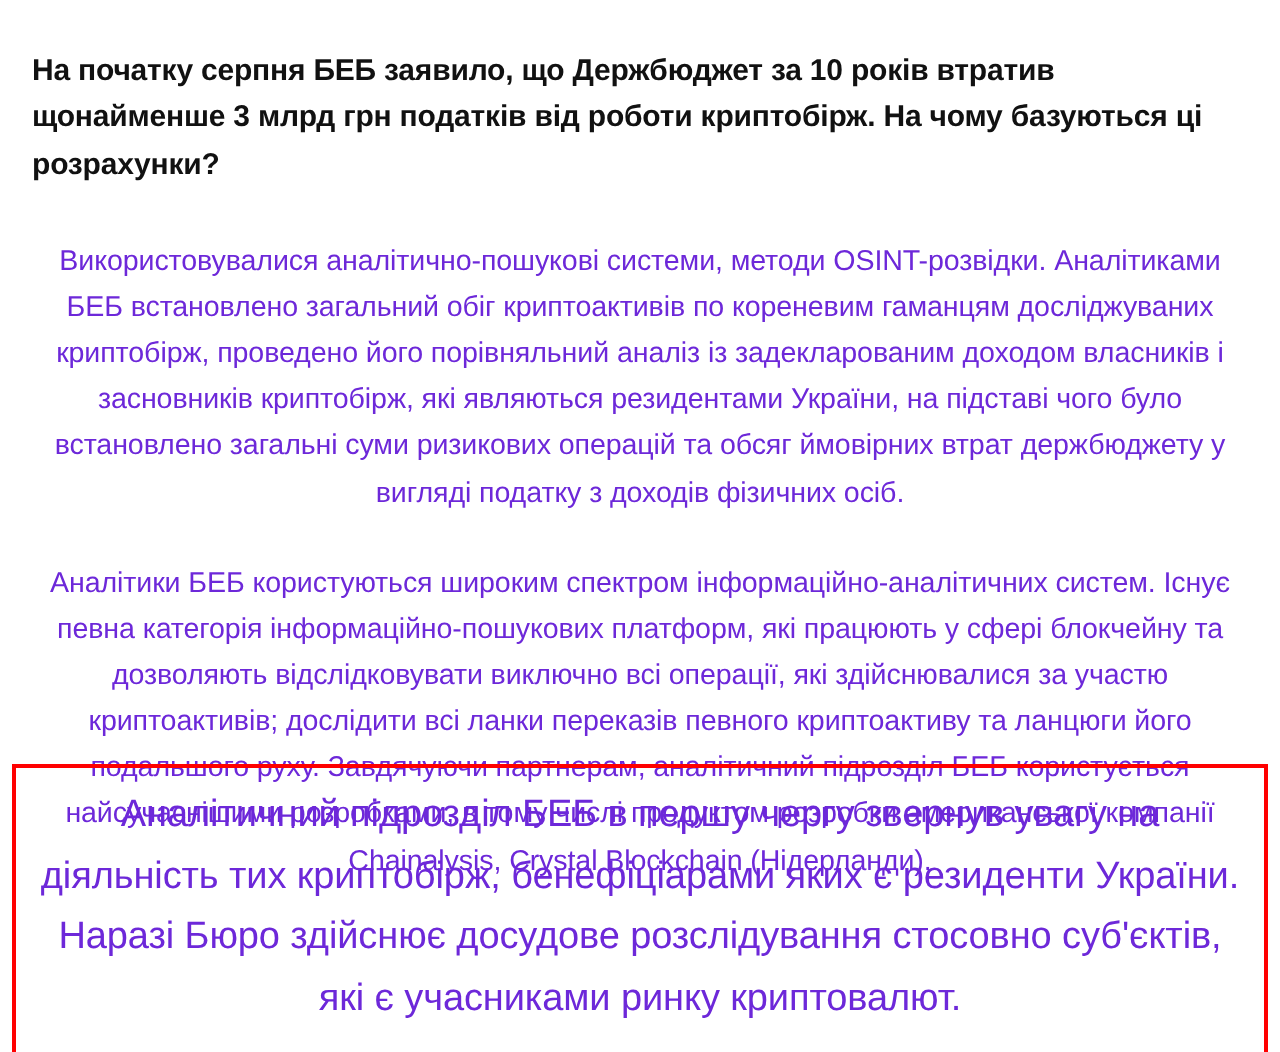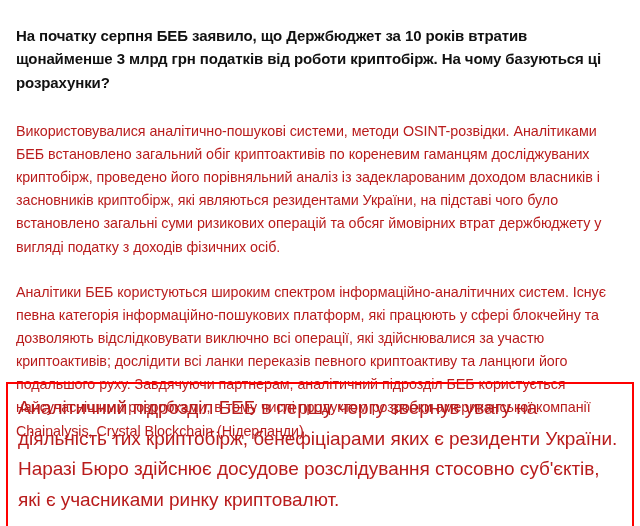--- a/index.html
+++ b/index.html
@@ -25,23 +25,24 @@
     font-size: 15px;
     font-weight: bold;
     line-height: 1.55;
     color: #111111;
     margin: 0 0 26px 0;
     letter-spacing: -0.1px;
   }
   .para {
     font-size: 14.3px;
     line-height: 1.62;
-    color: #b91c1c;
+    color: #6d28d9;
     margin: 0 0 22px 0;
     letter-spacing: -0.05px;
+    text-align: center;
   }
   .highlight-box {
     box-sizing: border-box;
     border: 2px solid #ff0000;
     padding: 9px 10px 10px 10px;
     margin: 0;
     position: absolute;
     left: 6px;
     right: 6px;
     bottom: -2px;

